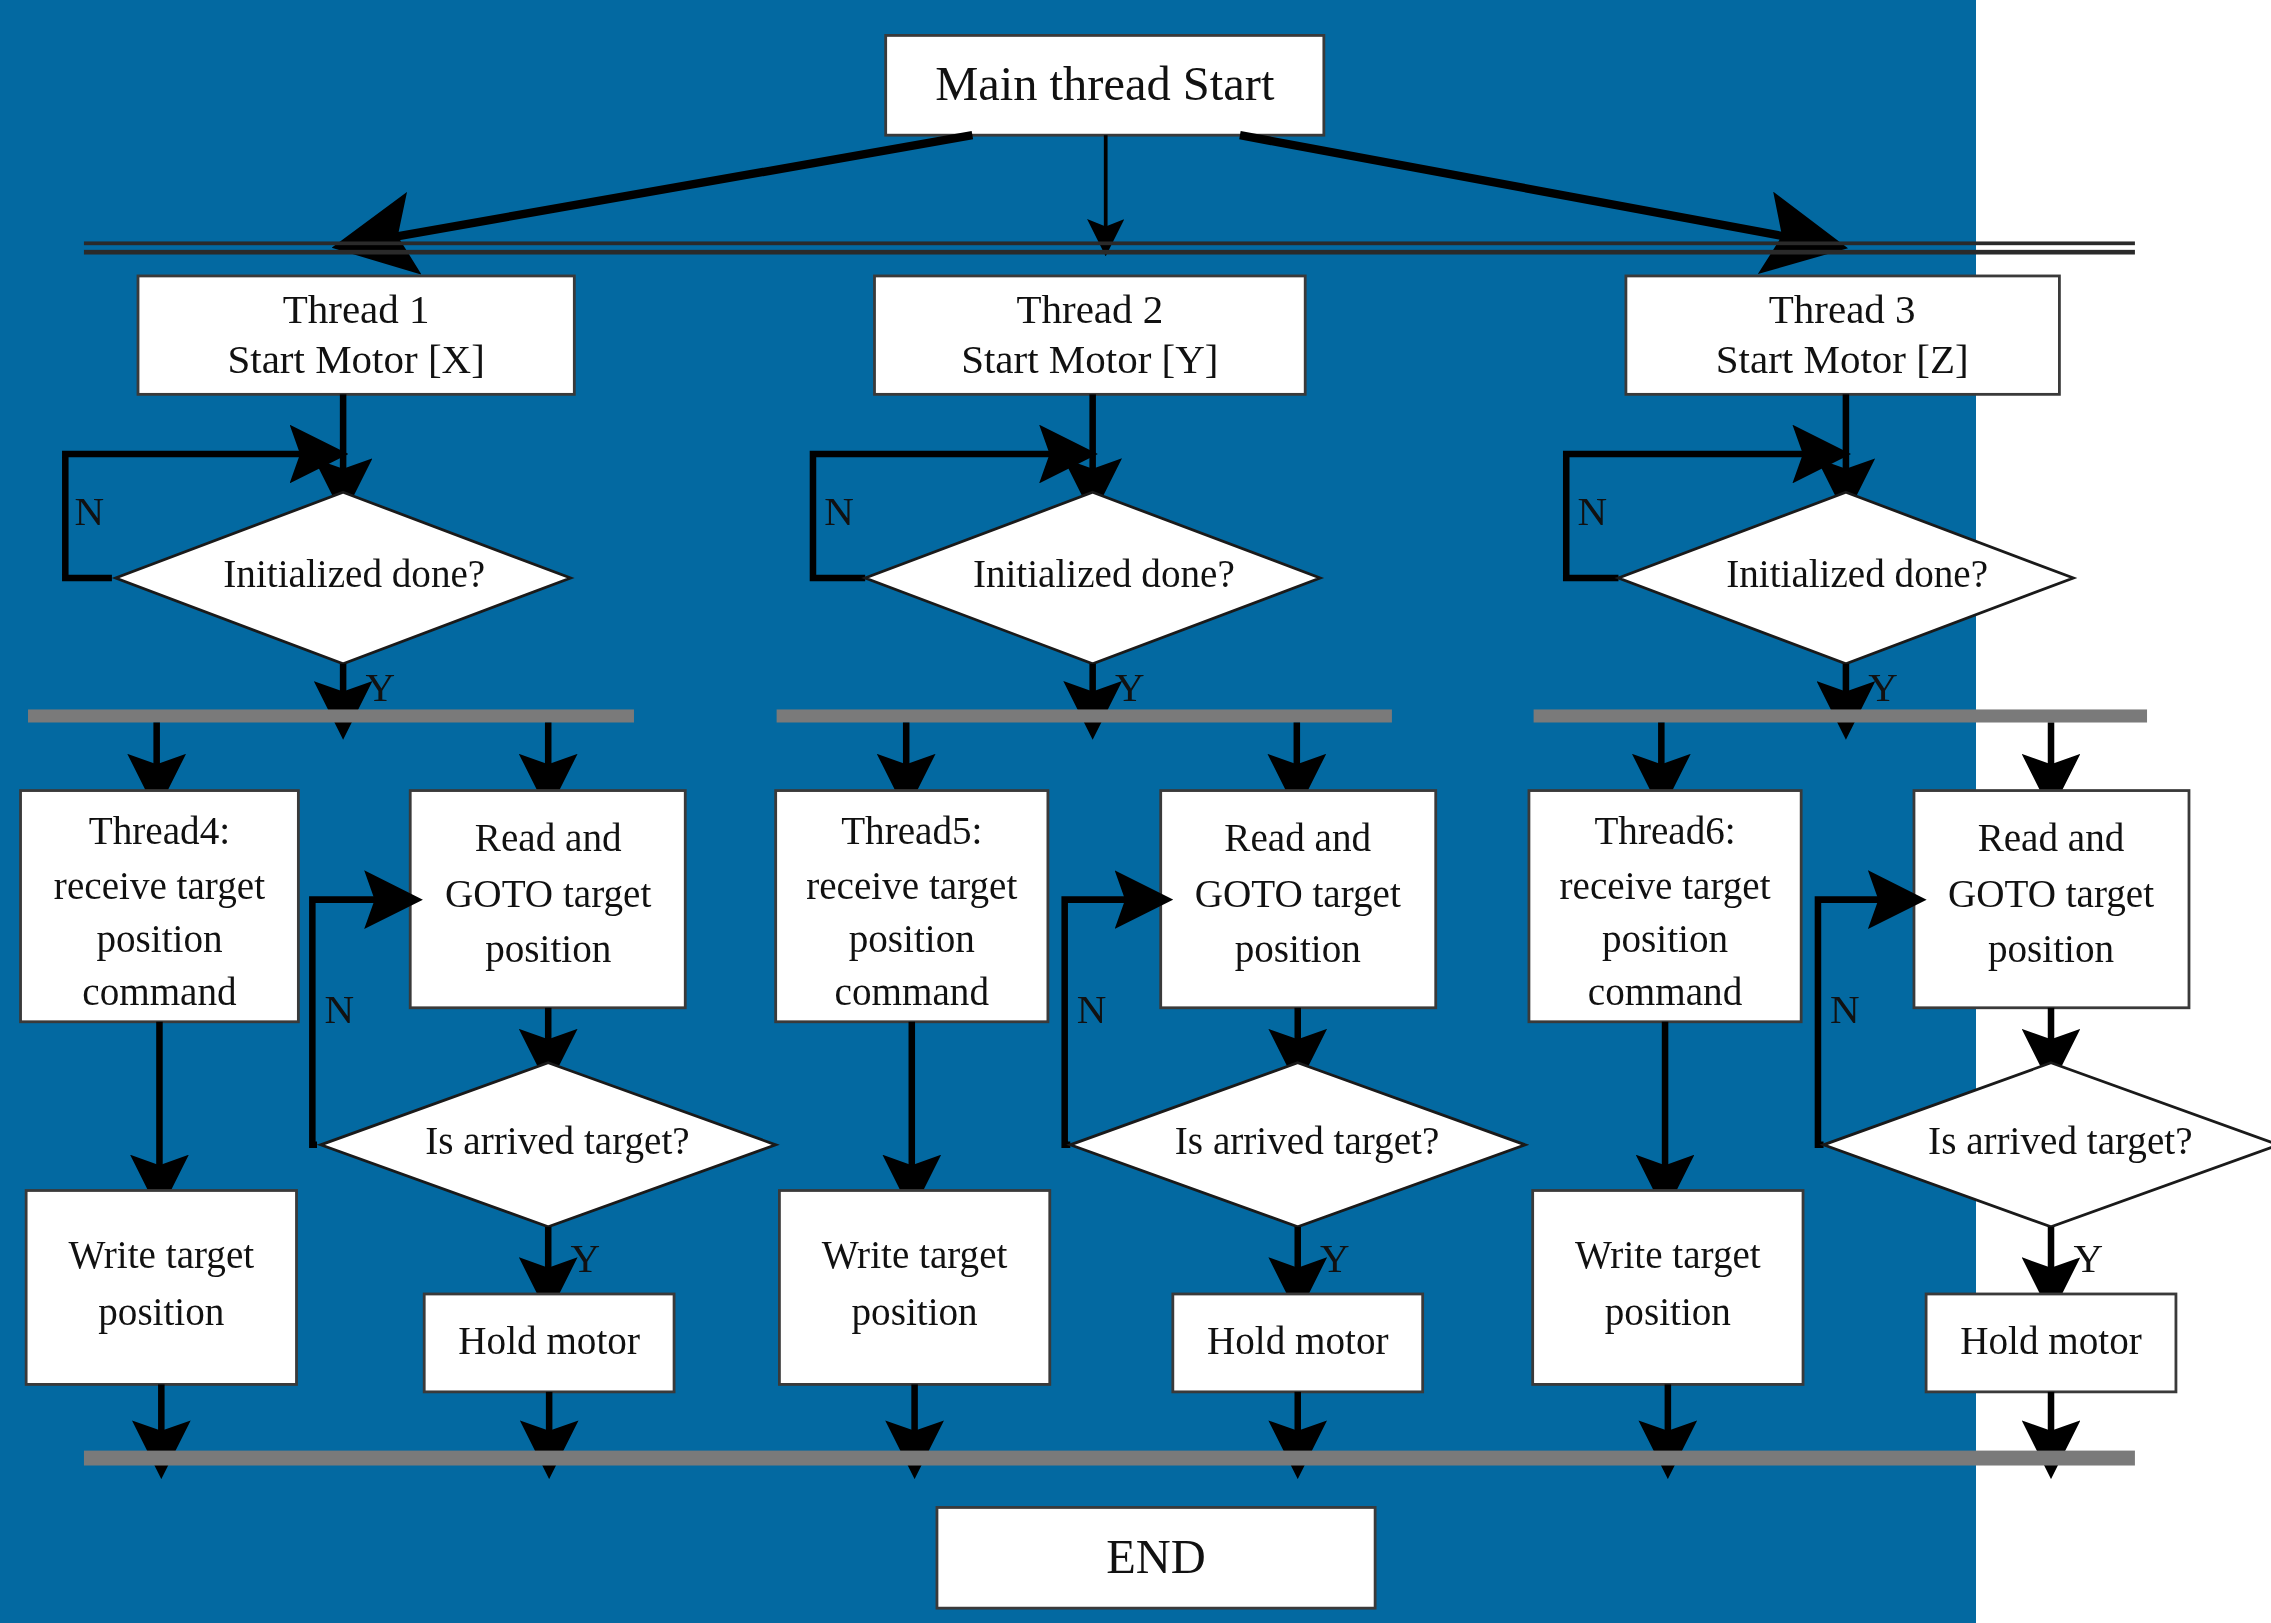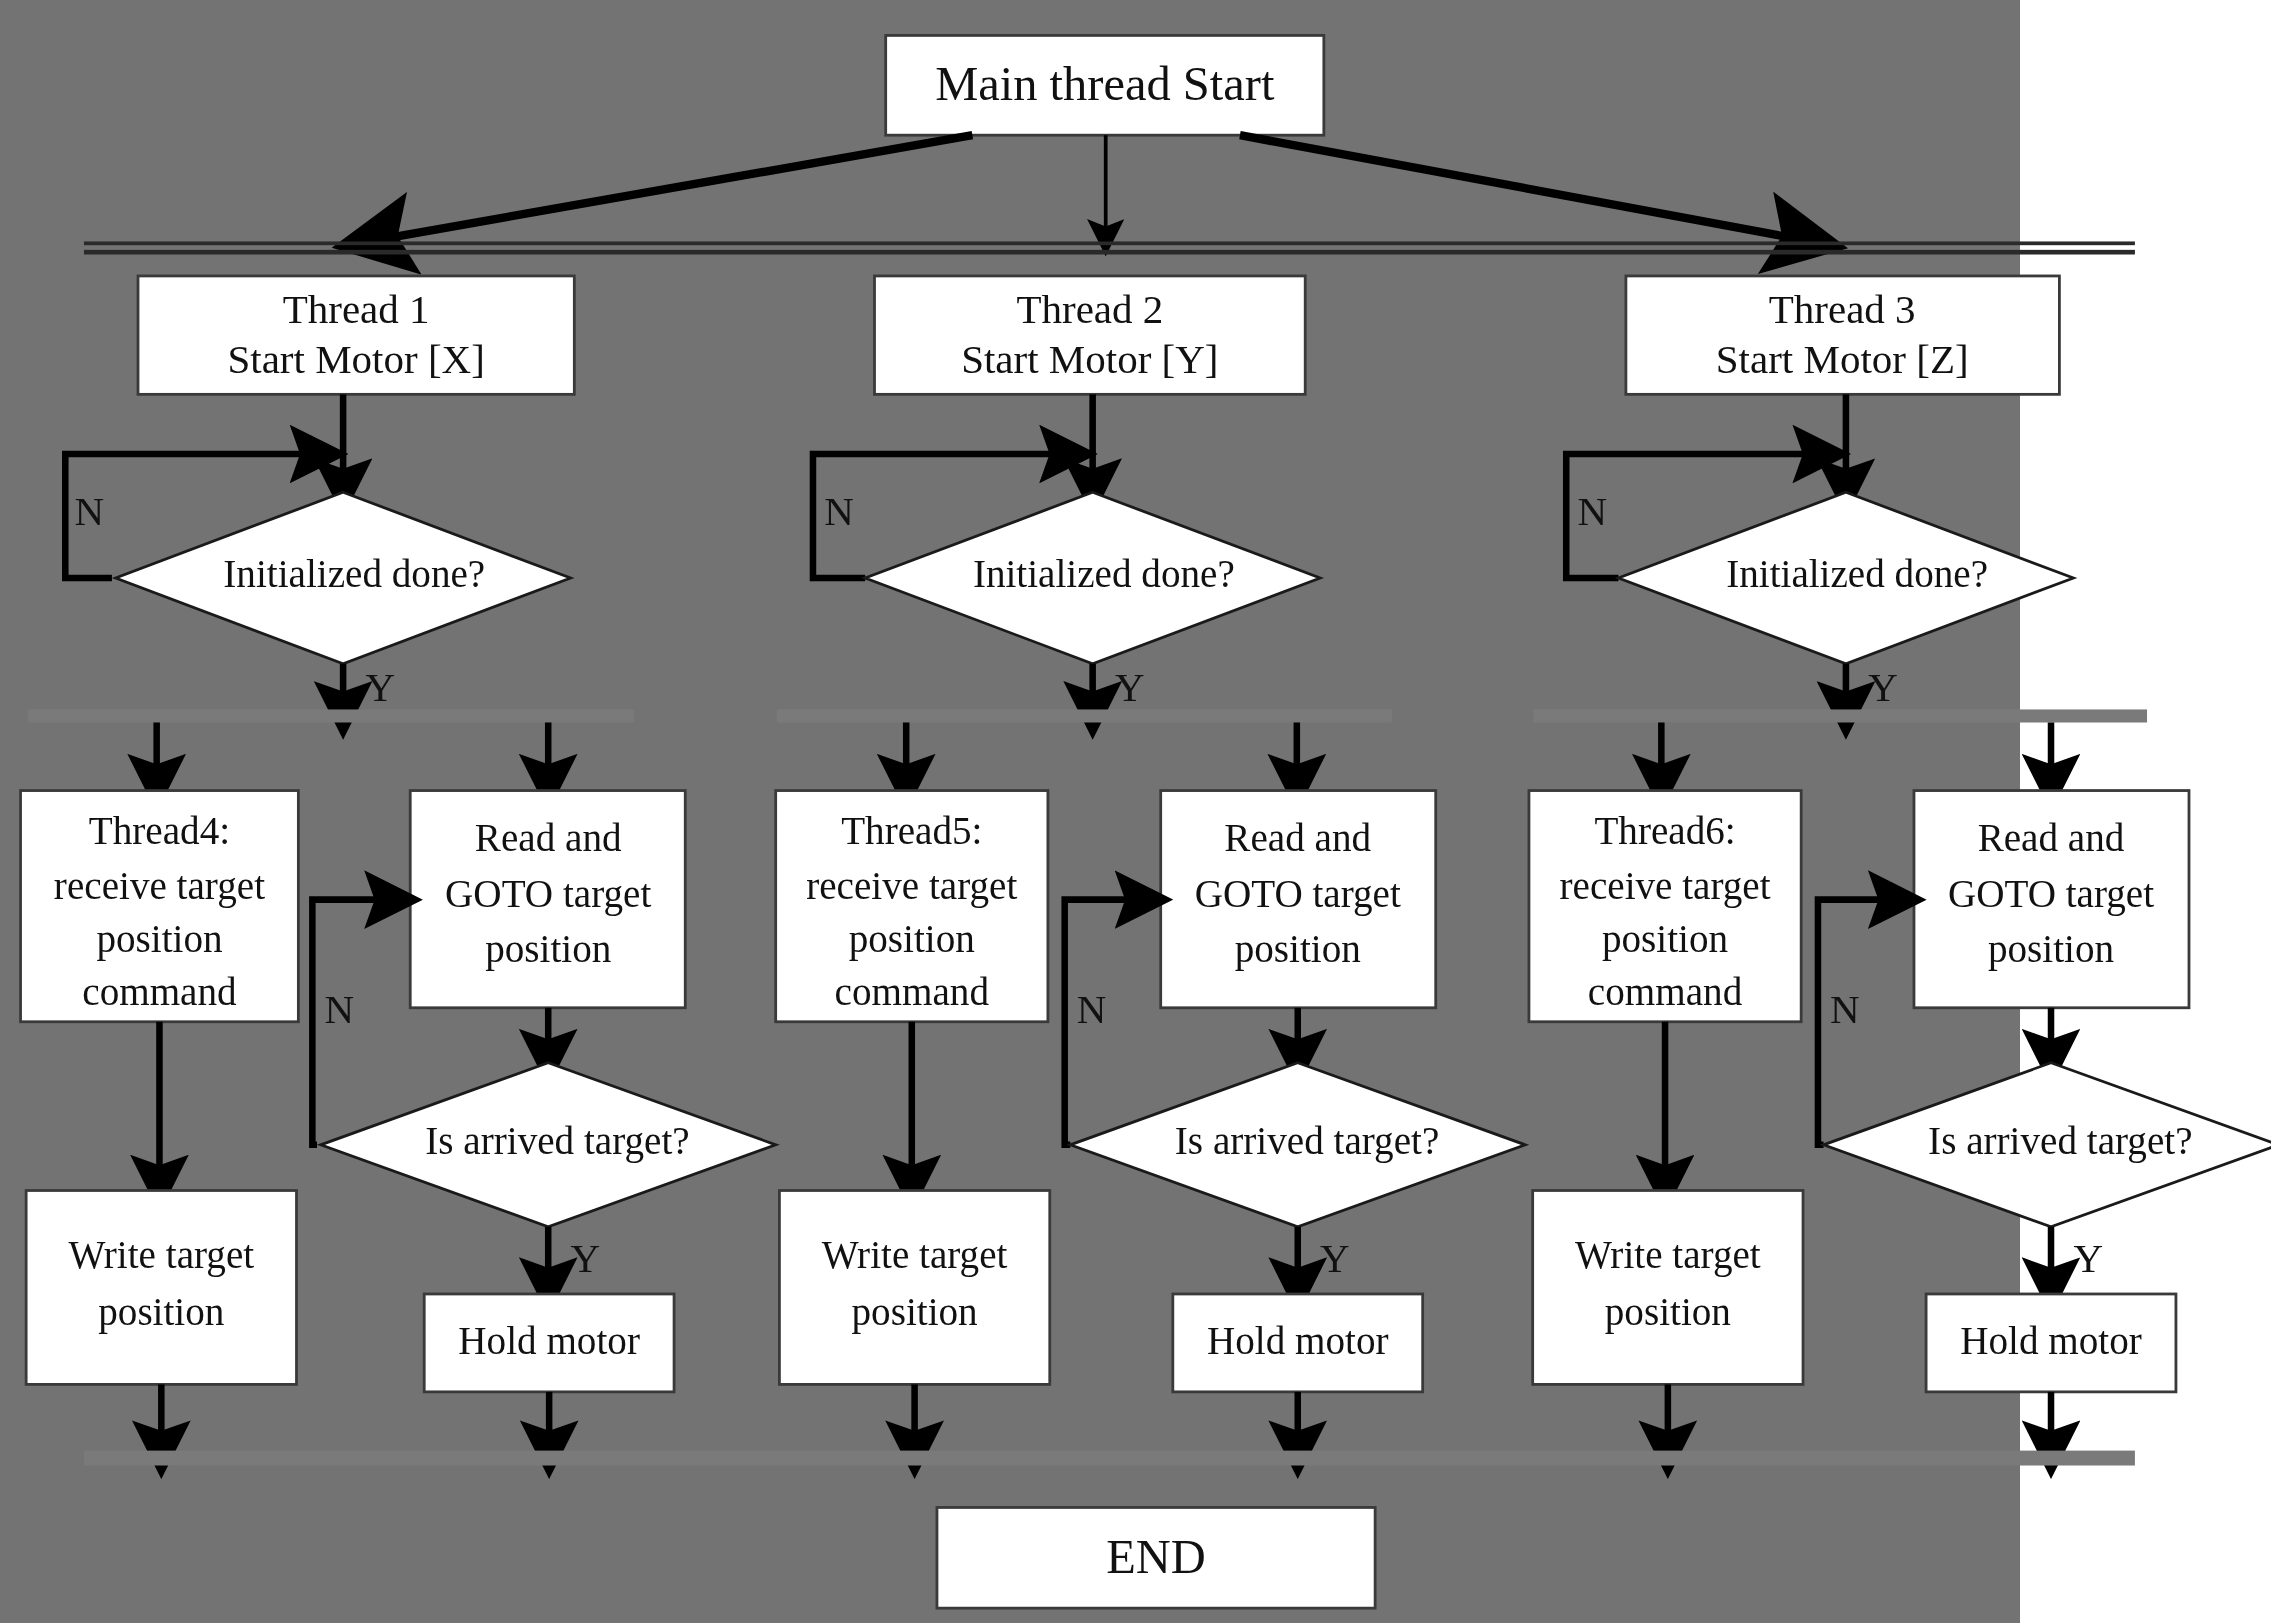--- a/index.html
+++ b/index.html
@@ -10,22 +10,21 @@
   body {
     width: 2272px;
     height: 1624px;
     font-family: "Liberation Serif", "DejaVu Serif", serif;
     overflow: hidden;
   }
   #canvas {
     position: relative;
     width: 1976px;
     height: 1624px;
-    background: #737373;
-    padding-left: 44px;
+    background: #0369a1;
   }
   svg.diagram {
     position: absolute;
     top: 0;
     left: 0;
     width: 2272px;
     height: 1624px;
   }
   .node-box {
     fill: #ffffff;

